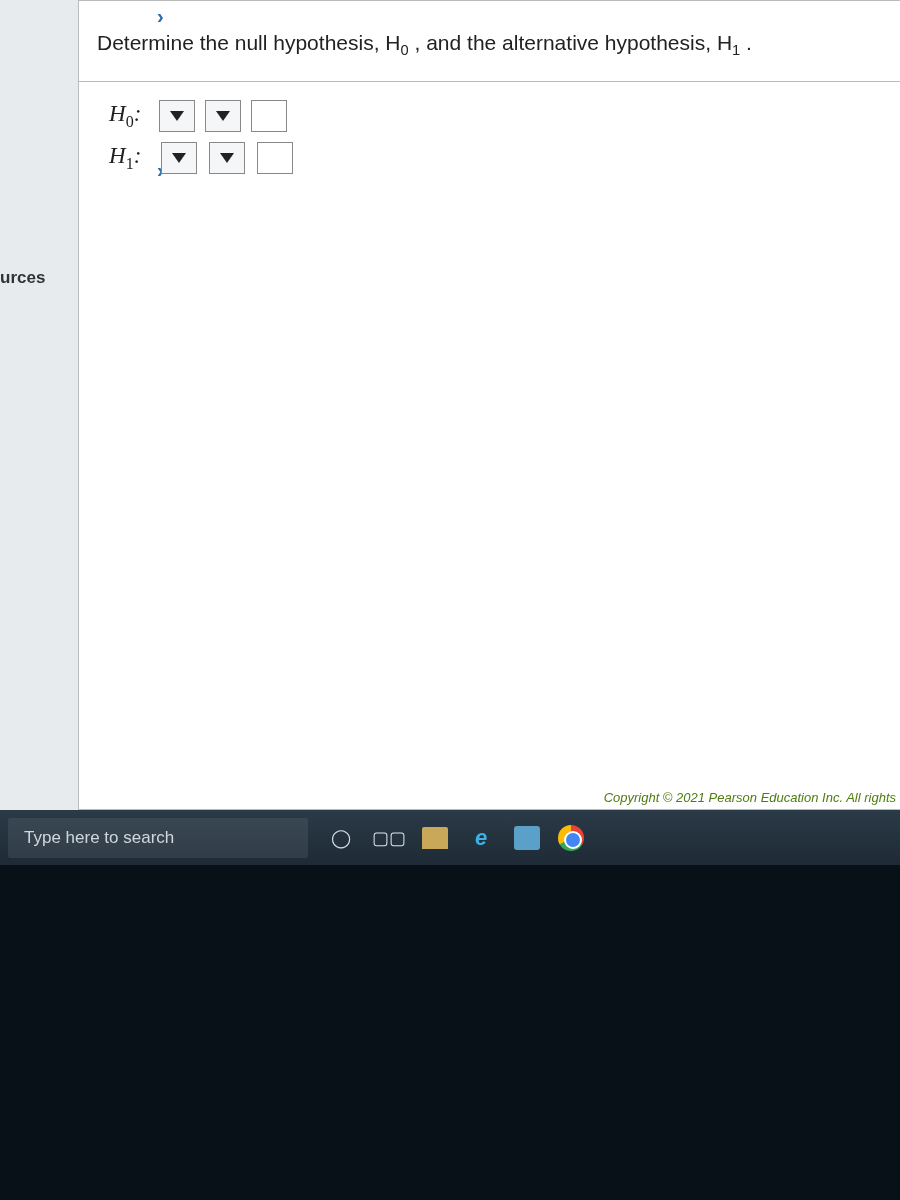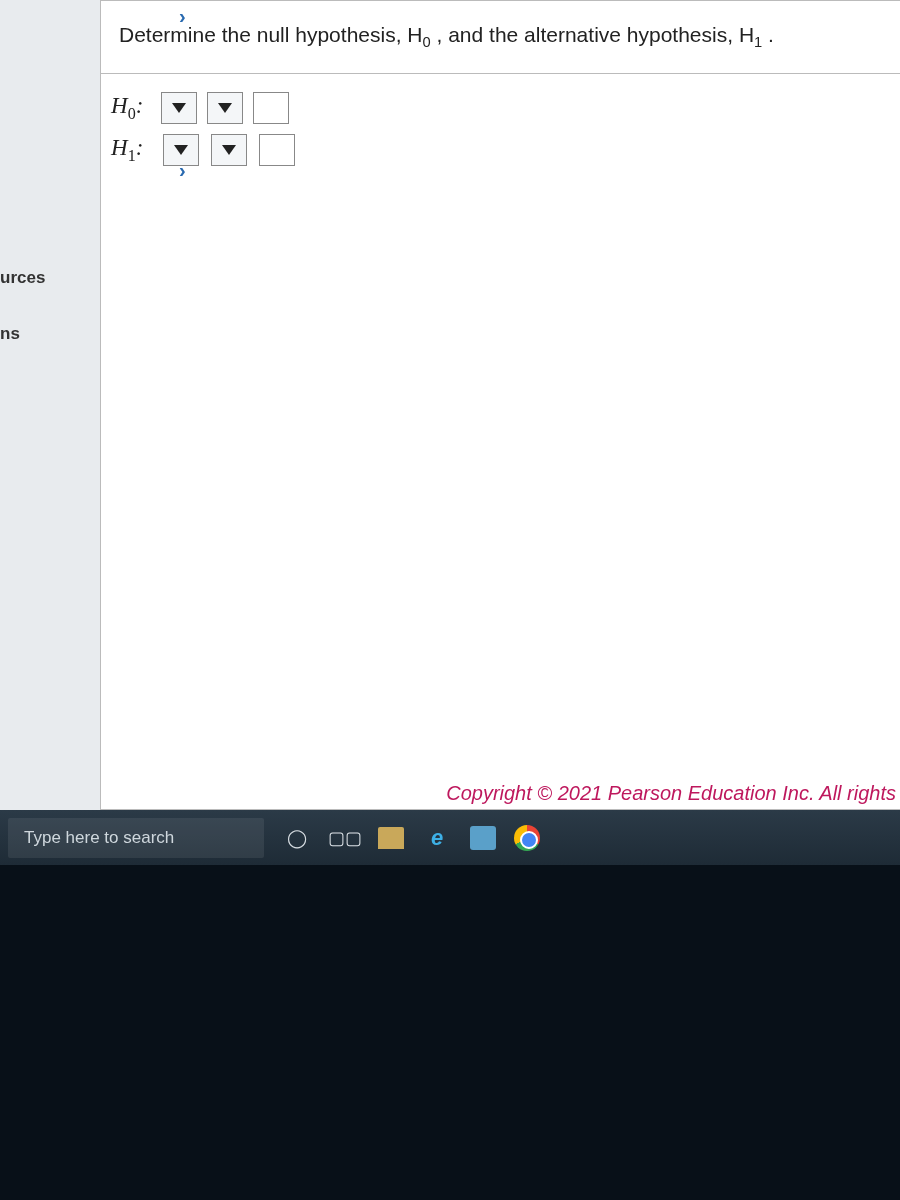--- a/index.html
+++ b/index.html
@@ -14,21 +14,21 @@
   .app-area {
     position: absolute;
     top: 0;
     left: 0;
     right: 0;
     height: 810px;
     background: #e8ebee;
     display: flex;
   }
   .sidebar {
-    width: 100px;
+    width: 78px;
     background: #e8ebee;
     padding-top: 250px;
     font-size: 17px;
     color: #333;
     font-weight: 600;
   }
   .sidebar-item {
     padding: 18px 0 18px 0;
     text-align: left;
     white-space: nowrap;
@@ -48,29 +48,29 @@
     background: #fff;
     border: 1px solid #bbb;
     border-right: none;
     position: relative;
     display: flex;
     flex-direction: column;
   }
   .question-text {
     font-size: 21px;
     color: #222;
-    padding: 20px 10px 20px 18px;
+    padding: 28px 10px 20px 18px;
     border-bottom: 1px solid #bbb;
     line-height: 1.35;
   }
   .question-text sub {
     font-size: 0.7em;
   }
   .answer-area {
-    padding: 18px 10px 10px 10px;
+    padding: 18px 10px 10px 30px;
     font-size: 21px;
     color: #222;
   }
   .hrow {
     display: flex;
     align-items: center;
     gap: 10px;
     margin-bottom: 10px;
   }
   .hyp-label {
@@ -109,22 +109,22 @@
   }
   .hint {
     font-size: 19px;
     color: #333;
     margin-top: 2px;
   }
   .copyright {
     position: absolute;
     bottom: 4px;
     right: 4px;
-    font-size: 20px;
-    color: #be185d;
+    font-size: 13px;
+    color: #4d7c0f;
     font-style: italic;
     white-space: nowrap;
     margin-left: 12px;
   }
   .taskbar {
     position: absolute;
     top: 810px;
     left: 0;
     right: 0;
     height: 55px;
@@ -134,21 +134,21 @@
     padding: 0 8px;
     gap: 18px;
     color: #d7dde2;
   }
   .search-box {
     background: rgba(255,255,255,0.08);
     border: none;
     color: #cfd7dd;
     font-size: 17px;
     padding: 10px 16px;
-    width: 256px;
+    width: 300px;
     border-radius: 2px;
   }
   .search-box::placeholder { color: #cfd7dd; }
   .tb-icon {
     width: 30px; height: 30px;
     display: inline-flex;
     align-items: center;
     justify-content: center;
     font-size: 18px;
     color: #d7dde2;
@@ -188,23 +188,20 @@
   .panel-left-chev.c2 { top: 158px; }
 </style>
 </head>
 <body>
 
 <div class="app-area">
 
   <div class="sidebar">
     <div class="sidebar-item">
       <span>urces</span>
-    </div>
-    <div class="sidebar-item">
-      <span>ns</span>
     </div>
   </div>
 
   <div class="main-panel">
     <span class="panel-left-chev c1">›</span>
     <span class="panel-left-chev c2">›</span>
 
     <div class="question-text">
       <span>Determine the null hypothesis, </span>
       <span>H</span><sub>0</sub>

